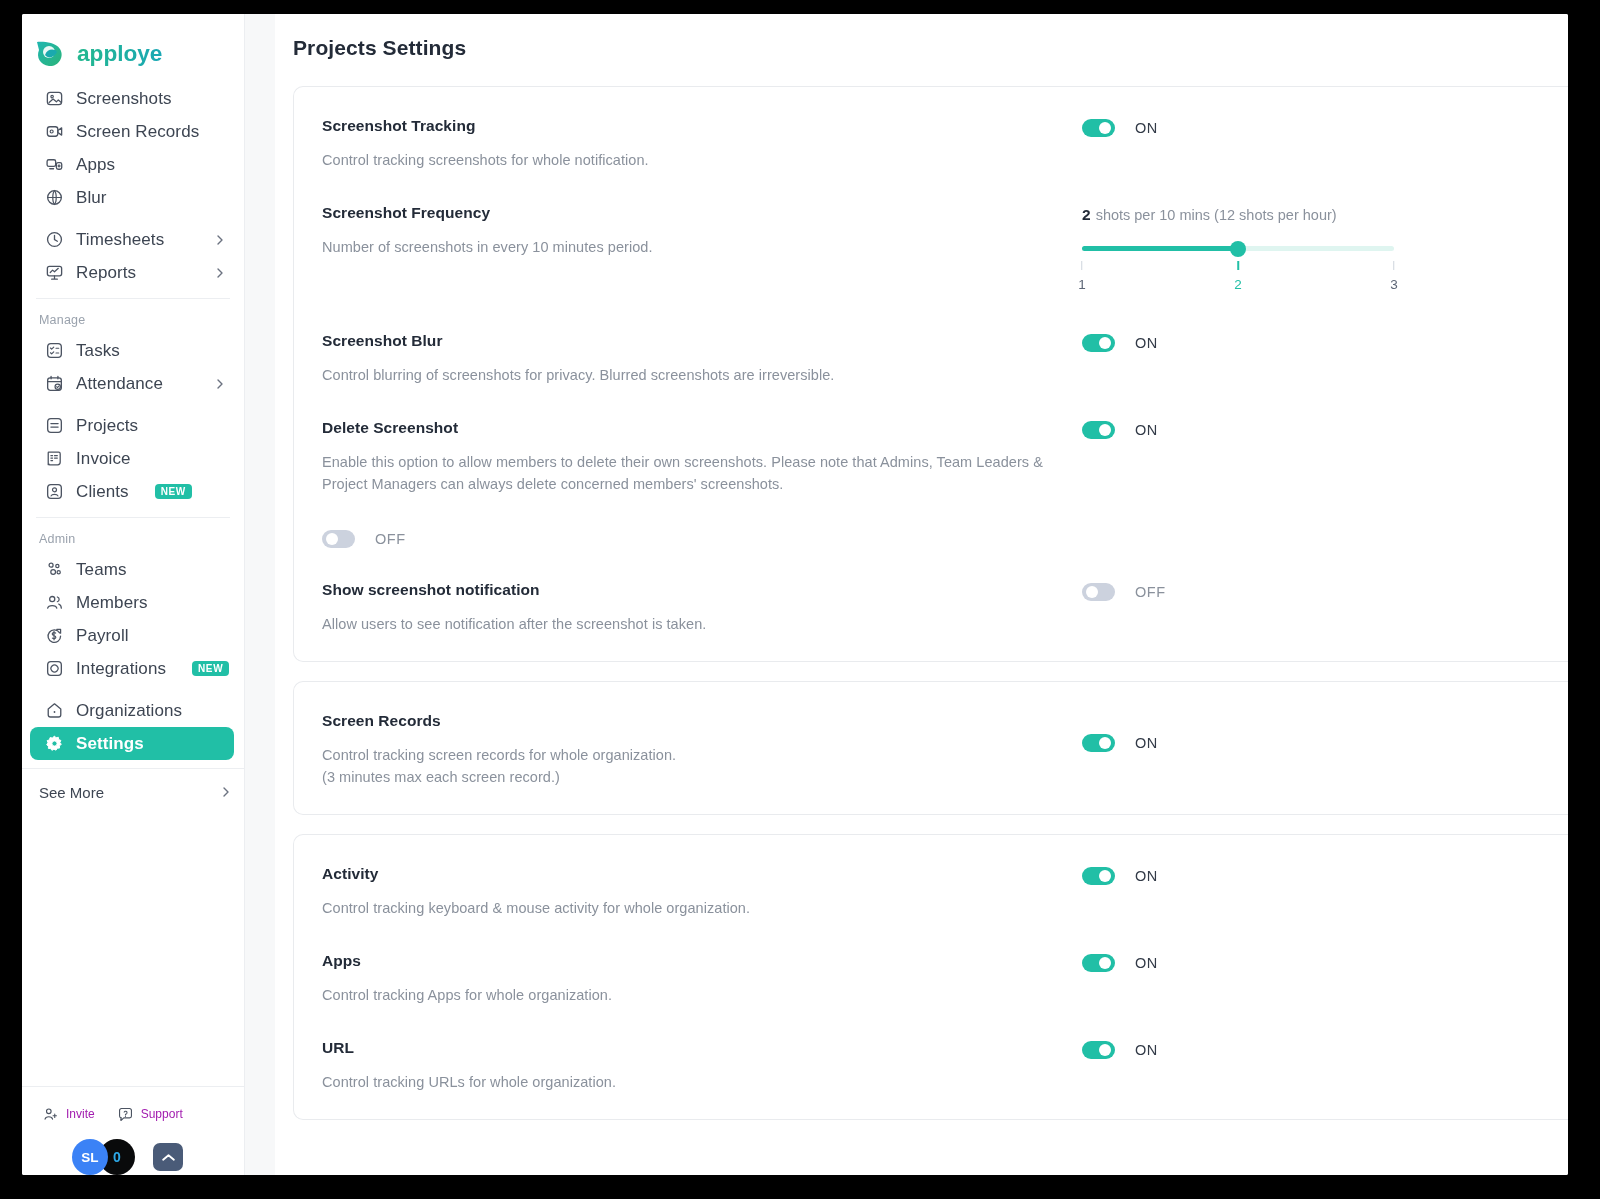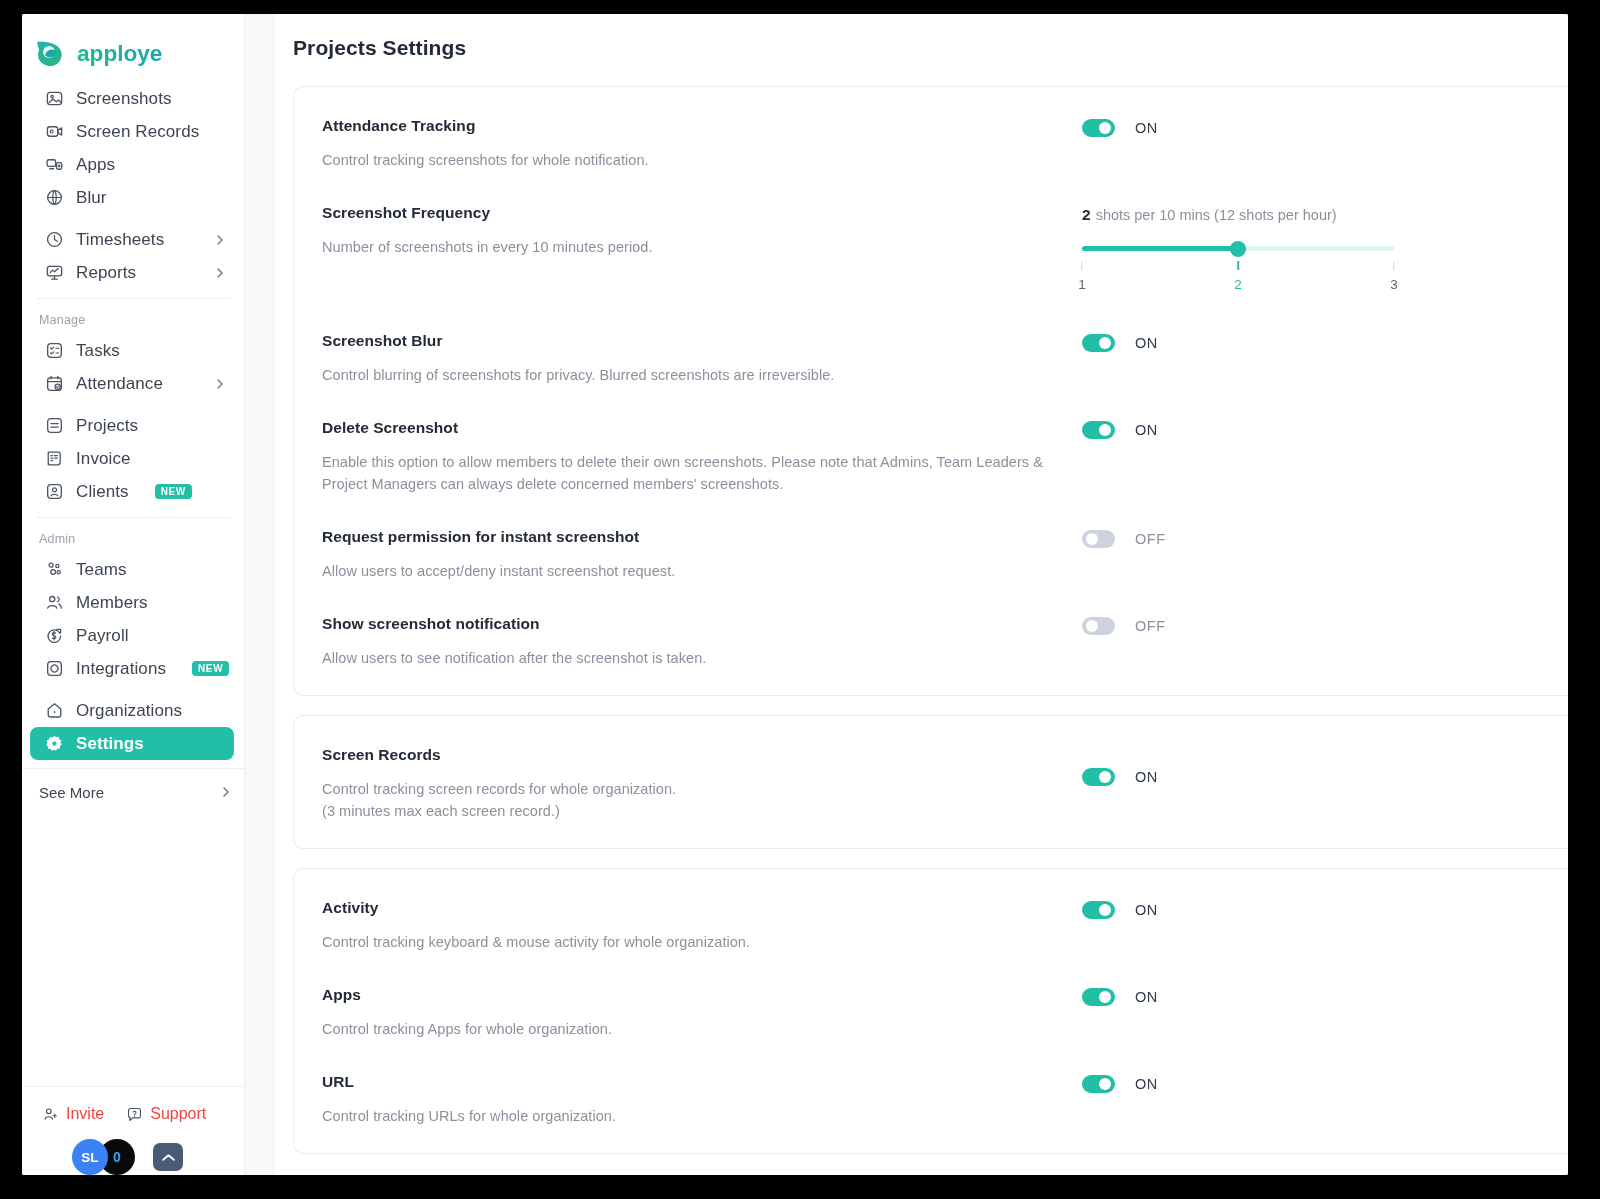--- a/index.html
+++ b/index.html
@@ -90,21 +90,21 @@
 
   .side-footer {
     border-top: 1px solid #eceef1;
     padding: 10px 0 0 0;
   }
   .footer-links {
     display: flex; align-items: center; gap: 22px; padding-left: 20px;
     height: 34px;
   }
   .footer-link { display:flex; align-items:center; gap: 7px; cursor: pointer; }
-  .footer-link span { font-size: 16px; color: #ef4444; }
+  .footer-link span { font-size: 12px; color: #a21caf; }
   .avatar-row { display:flex; align-items:center; padding: 8px 0 0 50px; gap: 0; }
   .avatar {
     width: 36px; height: 36px; border-radius: 50%;
     display:flex; align-items:center; justify-content:center;
     font-size: 13.5px; font-weight: 700; color: #fff;
   }
   .avatar.pink { background: #3b82f6; z-index: 2; }
   .avatar.dark { background: #090a0b; margin-left: -9px; z-index: 1;
                  color: #2da9e8; font-weight: 600; font-size: 14px; }
   .up-btn {
@@ -434,21 +434,21 @@
 
   <main class="main">
     <div class="page-title">Projects Settings</div>
 
     <div class="cards">
 
       <section class="card">
 
         <div class="blk row">
           <div class="row-text">
-            <div class="set-title">Attendance Tracking</div>
+            <div class="set-title">Screenshot Tracking</div>
             <div class="set-desc">Control tracking screenshots for whole notification.</div>
           </div>
           <div class="row-ctrl">
             <div class="toggle-line">
               <div class="switch on">
                   <div class="knob"></div>
                 </div>
               <span class="sw-label">ON</span>
             </div>
           </div>
@@ -510,24 +510,20 @@
             <div class="toggle-line">
               <div class="switch on">
                   <div class="knob"></div>
                 </div>
               <span class="sw-label">ON</span>
             </div>
           </div>
         </div>
 
         <div class="blk row">
-          <div class="row-text">
-            <div class="set-title">Request permission for instant screenshot</div>
-            <div class="set-desc">Allow users to accept/deny instant screenshot request.</div>
-          </div>
           <div class="row-ctrl">
             <div class="toggle-line">
               <div class="switch off">
                   <div class="knob"></div>
                 </div>
               <span class="sw-label off">OFF</span>
             </div>
           </div>
         </div>
 

